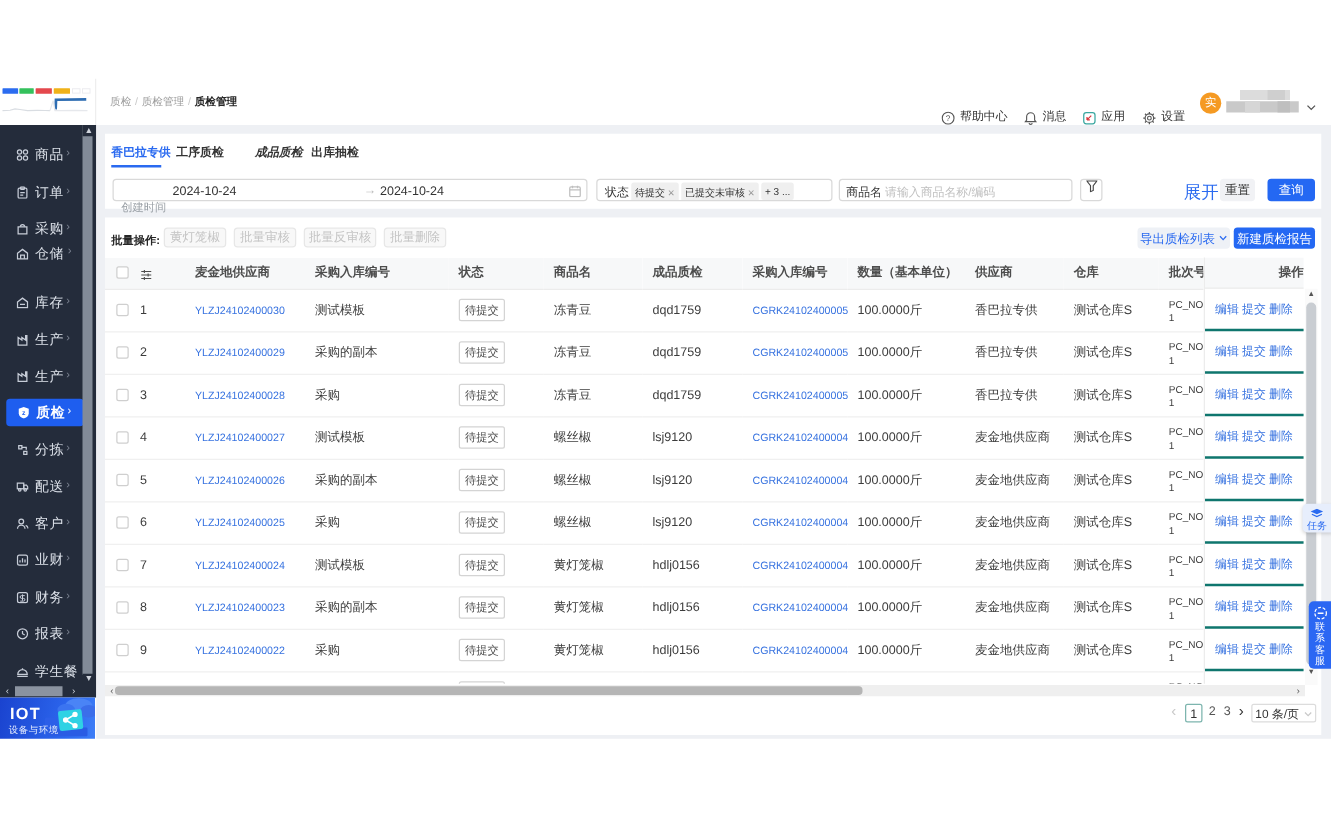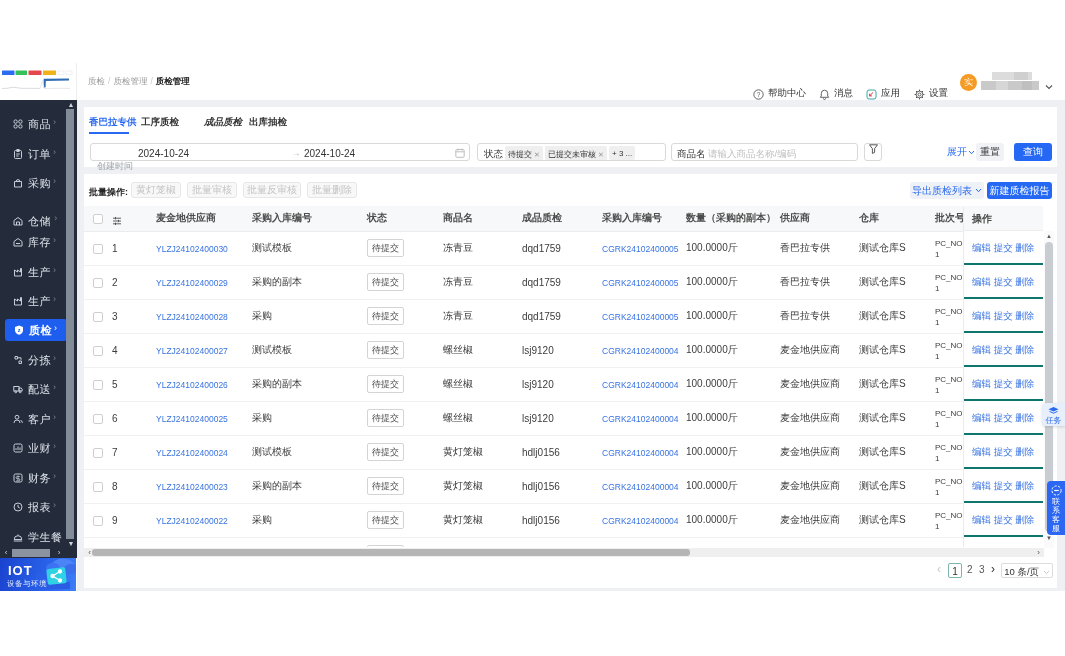--- a/index.html
+++ b/index.html
@@ -105,21 +105,21 @@
       <span class="ar">›</span>
     </div>
   <div class="mi" style="top:72px;">
       <svg class="ic" viewBox="0 0 10 10">
         <path d="M1.5 3.5 h7 v5.5 h-7 z" fill="none" stroke="#c7cdd8"></path>
         <path d="M3.3 3.3 a1.7 1.7 0 0 1 3.4 0" fill="none" stroke="#c7cdd8"></path>
       </svg>
       <span class="lb">采购</span>
       <span class="ar">›</span>
     </div>
-  <div class="mi" style="top:110px;font-family:Liberation Mono, monospace;">
+  <div class="mi" style="top:92px;font-family:Liberation Mono, monospace;">
       <svg class="ic" viewBox="0 0 10 10">
         <path d="M1 4.5 L5 1.5 L9 4.5 V9 H1 z" fill="none" stroke="#c7cdd8"></path>
         <path d="M3.5 9 V6 h3 v3" fill="none" stroke="#c7cdd8"></path>
       </svg>
       <span class="lb">仓储</span>
       <span class="ar">›</span>
     </div>
   <div class="mi" style="top:131px;">
       <svg class="ic" viewBox="0 0 10 10">
         <path d="M1 4.5 L5 1.5 L9 4.5 V9 H1 z" fill="none" stroke="#c7cdd8"></path>
@@ -269,21 +269,21 @@
   <div class="inp" style="left:587px;top:36px;width:187px;">
     <span class="abs" style="left:5px;top:4px;color:#333;font-size:9.5px;">商品名</span>
     <span class="abs" style="left:36px;top:4px;color:#c0c0c0;font-size:9.5px;">请输入商品名称/编码</span>
   </div>
 
   <div class="inp" style="left:780px;top:36px;width:18px;justify-content:center;display:flex;">
       <svg width="9" height="10" viewBox="0 0 9 10">
         <path d="M0.5 0.8 h8 L5.6 4.6 V8.4 L3.4 9.4 V4.6 z" fill="none" stroke="#444" stroke-width="0.9"></path>
       </svg>
     </div>
-  <div class="abs" style="left:863px;top:38px;font-size:10px;color:#2a6af0;font-weight:500;">展开<svg width="7" height="5" viewBox="0 0 7 5" style="margin-left:1px;">
+  <div class="abs" style="left:863px;top:38px;font-size:14px;color:#2a6af0;font-weight:500;">展开<svg width="7" height="5" viewBox="0 0 7 5" style="margin-left:1px;">
         <path d="M1 1 L3.5 3.7 L6 1" stroke="#2a6af0" fill="none" stroke-width="1"></path>
       </svg></div>
   <div class="btn" style="left:892px;top:36px;width:28px;height:18px;background:#f1f2f5;color:#333;">重置</div>
   <div class="btn" style="left:930px;top:36px;width:38px;height:18px;background:#2468f3;color:#fff;">查询</div>
 </div>
 
 <div class="card" style="left:84px;top:174px;width:973px;height:414px;overflow:hidden;">
   <div class="abs" style="left:5px;top:11.5px;font-size:9px;color:#262626;font-weight:700;">批量操作:</div>
   <div class="btn dis" style="left:47px;top:8px;width:50px;height:16px;">黄灯笼椒</div>
   <div class="btn dis" style="left:103px;top:8px;width:50px;height:16px;">批量审核</div>
@@ -316,21 +316,21 @@
         <th><svg width="10" height="10" viewBox="0 0 10 10" style="margin-top:7px;">
                 <path d="M1 2.2 h8 M1 5 h8 M1 7.8 h8" stroke="#4d4d4d" stroke-width="0.9"></path>
                 <path d="M3.5 1 v2.4 M6.5 3.8 v2.4 M3.5 6.6 v2.4" stroke="#4d4d4d" stroke-width="0.9"></path>
               </svg></th>
         <th>麦金地供应商</th>
             <th>采购入库编号</th>
             <th>状态</th>
             <th>商品名</th>
             <th>成品质检</th>
             <th>采购入库编号</th>
-            <th>数量（采购的副本）</th>
+            <th>数量（基本单位）</th>
             <th>供应商</th>
             <th>仓库</th>
             <th>批次号</th>
       </tr>
         </thead>
       <tbody id="tb">
       <tr>
             <td style="padding-left:9px;"><span class="cb"></span></td>
             <td style="padding-left:8px;">1</td>
             <td class="lat"><span class="lnk">YLZJ24102400030</span></td>
@@ -468,21 +468,21 @@
             <td>100.0000斤</td>
             <td>麦金地供应商</td>
             <td>测试仓库S</td>
             <td class="bat">PC_NOB<br>1</td>
           </tr>
       </tbody>
     </table>
   </div>
 
   <div class="abs" style="left:879px;top:32px;width:80px;height:341px;border-left:1px solid #ececec;background:#fff;overflow:hidden;">
-    <div style="height:25px;background:#f7f8f9;border-bottom:1px solid #ececec;font-size:10px;color:#4d4d4d;font-weight:700;line-height:25px;padding-left:8px;">操作</div>
+    <div style="height:25px;background:#f7f8f9;border-bottom:1px solid #ececec;font-size:10px;color:#4d4d4d;font-weight:700;line-height:25px;padding-left:8px;text-align:right;">操作</div>
     <div class="oprow">编辑 提交 删除</div>
       <div class="oprow">编辑 提交 删除</div>
       <div class="oprow">编辑 提交 删除</div>
       <div class="oprow">编辑 提交 删除</div>
       <div class="oprow">编辑 提交 删除</div>
       <div class="oprow">编辑 提交 删除</div>
       <div class="oprow">编辑 提交 删除</div>
       <div class="oprow">编辑 提交 删除</div>
       <div class="oprow">编辑 提交 删除</div>
       <div class="oprow">编辑 提交 删除</div>

